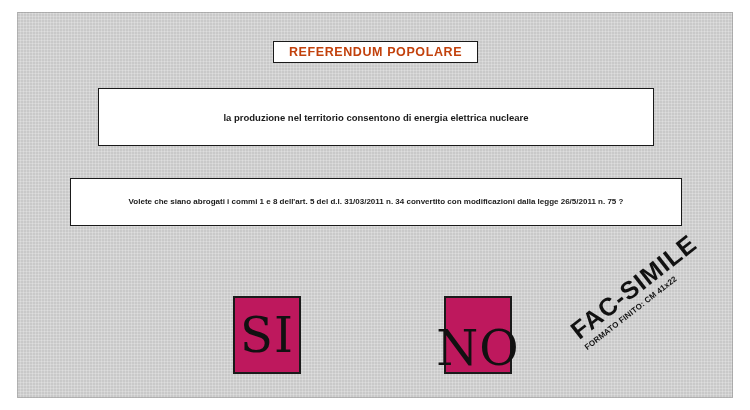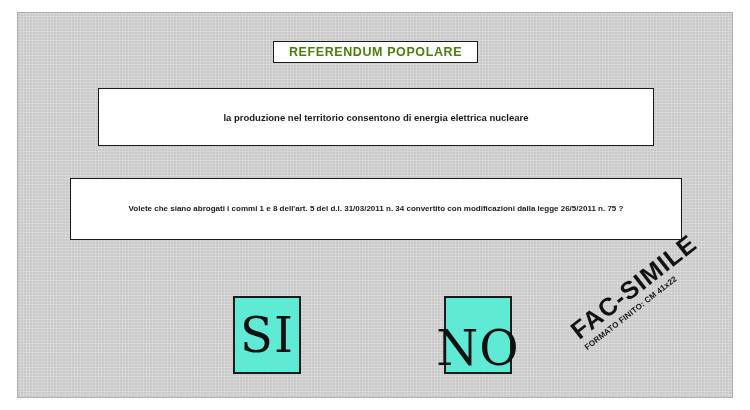--- a/index.html
+++ b/index.html
@@ -51,21 +51,21 @@
   #title-box {
     left: 273px;
     top: 41px;
     width: 205px;
     height: 22px;
   }
   #title-text {
     font-size: 12.5px;
     font-weight: bold;
     letter-spacing: 0.6px;
-    color: #4d7c0f;
+    color: #c2410c;
     white-space: nowrap;
   }
 
   #subject-box {
     left: 98px;
     top: 88px;
     width: 556px;
     height: 58px;
   }
   #subject-text {
@@ -73,34 +73,34 @@
     font-weight: bold;
     line-height: 15px;
     color: #1a1a1a;
     padding: 0 10px;
   }
 
   #question-box {
     left: 70px;
     top: 178px;
     width: 612px;
-    height: 62px;
+    height: 48px;
   }
   #question-text {
     font-size: 8px;
     font-weight: bold;
     line-height: 12px;
     color: #1a1a1a;
     padding: 0 14px;
   }
 
   
   .vote-box {
     position: absolute;
-    background: #5eead4;
+    background: #be185d;
     border: 2px solid #1a1a1a;
     box-sizing: border-box;
     display: flex;
     align-items: center;
     justify-content: center;
   }
   #vote-si {
     left: 233px;
     top: 296px;
     width: 68px;

